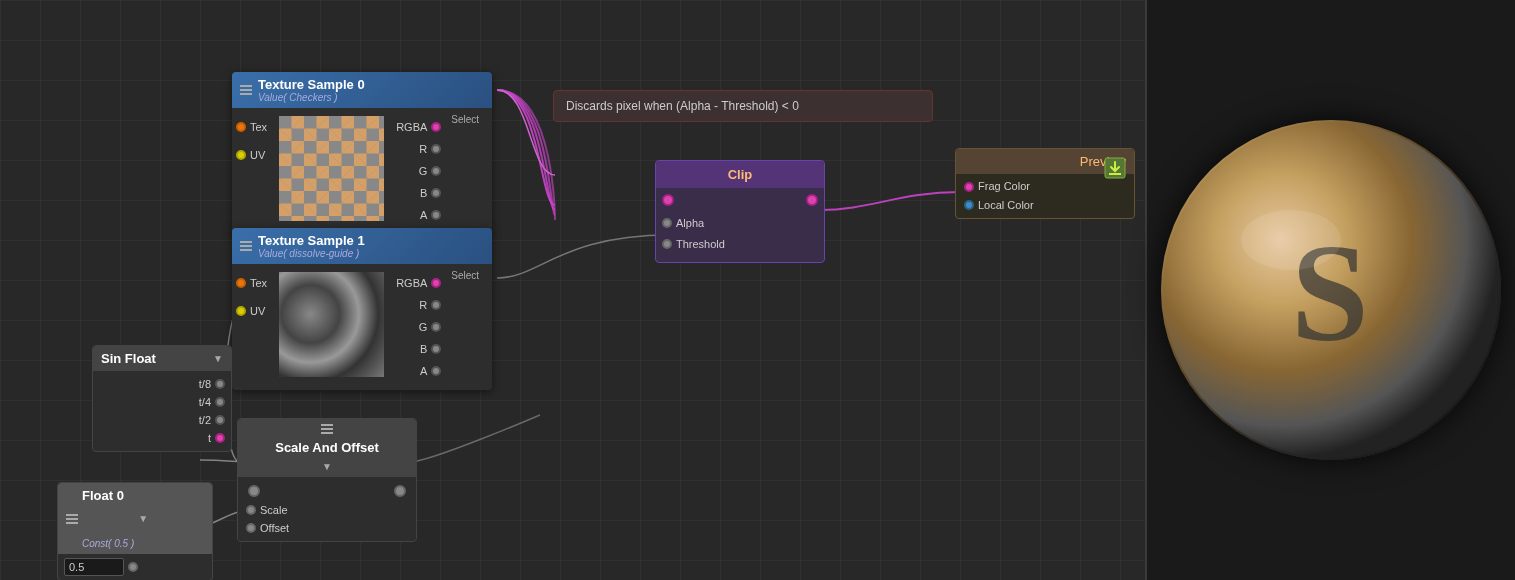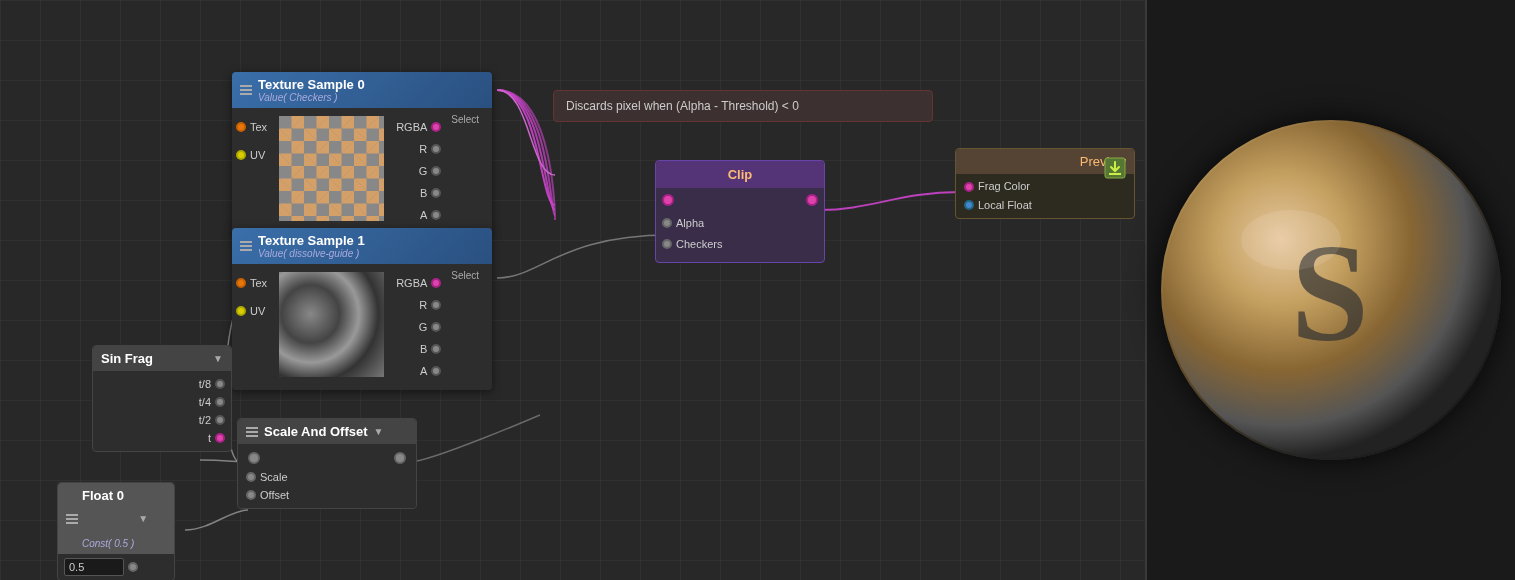--- a/index.html
+++ b/index.html
@@ -170,26 +170,27 @@
       border: 1px solid #444;
     }
 
     .scale-header {
       background: #444;
       padding: 5px 8px;
       border-radius: 4px 4px 0 0;
       display: flex;
       align-items: center;
       gap: 6px;
+      flex-direction: column;
     }
 
     
     .float-node {
       position: absolute;
-      width: 118px;
+      width: 156px;
       background: #2d2d2d;
       border-radius: 4px;
       border: 1px solid #444;
     }
 
     .float-header {
       background: #555;
       padding: 5px 8px;
       border-radius: 4px 4px 0 0;
       display: flex;
@@ -469,21 +470,21 @@
             <span>A</span>
           </div>
         </div>
       </div>
       <div class="select-label">Select</div>
     </div>
   </div>
 
   <div class="sintime-node" style="left: 92px; top: 345px;">
     <div class="sintime-header">
-      <span class="node-title">Sin Frag</span>
+      <span class="node-title">Sin Float</span>
       <span class="dropdown-arrow">▼</span>
     </div>
     <div class="sintime-body">
       <div class="port-row right" style="padding: 3px 6px;">
         <div class="port-dot alpha-out"></div>
         <span>t/8</span>
       </div>
       <div class="port-row right" style="padding: 3px 6px;">
         <div class="port-dot alpha-out"></div>
         <span>t/4</span>
@@ -558,37 +559,37 @@
       <div style="display: flex; justify-content: space-between; margin-bottom: 8px;">
         <div class="port-dot pink" style="width:12px;height:12px;"></div>
         <div class="port-dot pink" style="width:12px;height:12px;"></div>
       </div>
       <div class="port-row" style="margin: 3px 0;">
         <div class="port-dot gray"></div>
         <span>Alpha</span>
       </div>
       <div class="port-row" style="margin: 3px 0;">
         <div class="port-dot gray"></div>
-        <span>Checkers</span>
+        <span>Threshold</span>
       </div>
     </div>
   </div>
 
   <div class="preview-node" style="left: 955px; top: 148px;">
     <div class="preview-header">
       <span>Preview</span>
     </div>
     <div class="preview-body">
       <div class="port-row" style="padding: 4px 8px; align-items: flex-end;">
         <div class="port-dot pink"></div>
         <span>Frag Color</span>
       </div>
       <div class="port-row" style="padding: 4px 8px;">
         <div class="port-dot" style="background:#4488cc;border:2px solid #226688;width:10px;height:10px;border-radius:50%;flex-shrink:0;"></div>
-        <span>Local Float</span>
+        <span>Local Color</span>
       </div>
 
       <div style="position:absolute;right:8px;top:8px;">
         <svg width="22" height="22" viewBox="0 0 22 22" fill="none">
           <rect x="1" y="1" width="20" height="20" rx="2" fill="#557733" stroke="#88aa44" stroke-width="1"></rect>
           <path d="M11 5 L11 13 M7 10 L11 14 L15 10" stroke="#ccee44" stroke-width="2" fill="none" stroke-linecap="round"></path>
           <line x1="5" y1="17" x2="17" y2="17" stroke="#ccee44" stroke-width="2"></line>
         </svg>
       </div>
     </div>

